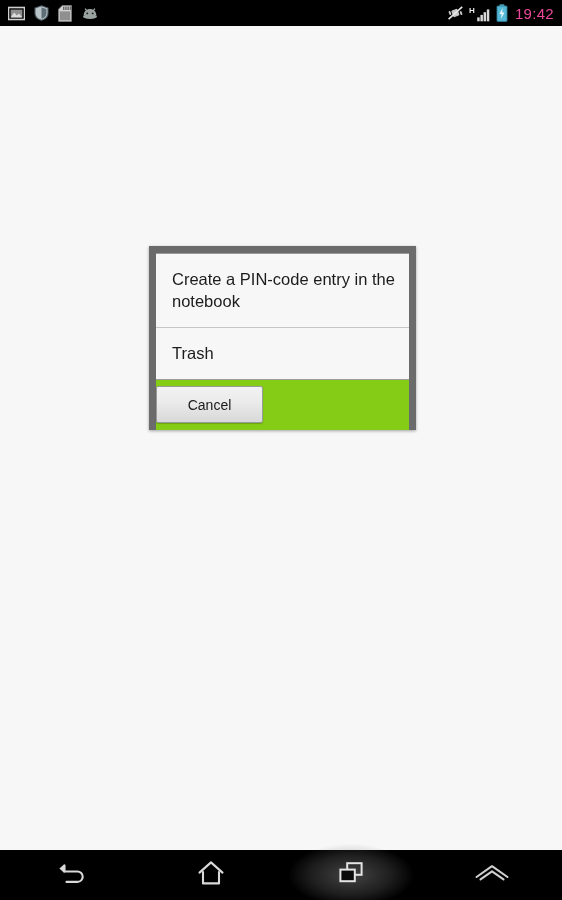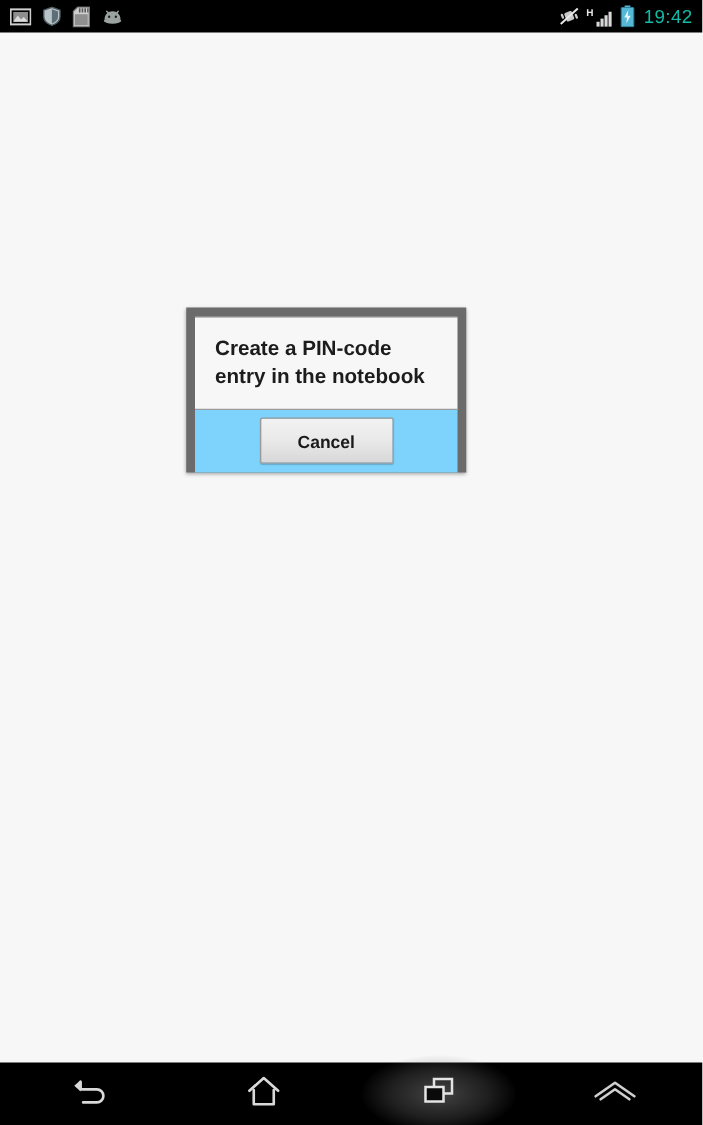--- a/index.html
+++ b/index.html
@@ -36,39 +36,38 @@
   #status-right {
     display: flex;
     align-items: center;
     gap: 5px;
   }
   .sb-icon {
     display: block;
     line-height: 0;
   }
   #clock {
-    color: #14b8a6;
+    color: #ec4899;
     font-size: 15px;
     letter-spacing: 0.3px;
     font-family: "Liberation Sans", sans-serif;
     padding-left: 2px;
     padding-right: 2px;
   }
 
   
   #dialog {
     position: absolute;
     left: 149px;
     top: 246px;
-    width: 224px;
+    width: 267px;
     background: #6b6b6b;
     box-sizing: border-box;
     padding: 7px 7px 0 7px;
     box-shadow: 0 1px 3px rgba(0,0,0,0.35);
-    font-weight: bold;
   }
   #menu-list {
     background: #f7f7f7;
     border-top: 1px solid #9b9b9b;
   }
   .menu-item {
     box-sizing: border-box;
     width: 100%;
     min-height: 52px;
     padding: 14px 14px 14px 16px;
@@ -79,24 +78,23 @@
     line-height: 1.35;
     background: #f7f7f7;
     border-bottom: 1px solid #c6c6c6;
     cursor: default;
   }
   .menu-item:last-child {
     border-bottom: 1px solid #9b9b9b;
   }
   #dialog-footer {
     height: 50px;
-    background: #7dd3fc;
-    display: flex;
-    align-items: center;
-    justify-content: center;
+    background: #84cc16;
+    display: flex;
+    align-items: center;
   }
   #cancel-button {
     width: 105px;
     height: 35px;
     background: linear-gradient(to bottom, #f2f2f2 0%, #eaeaea 45%, #d8d8d8 100%);
     border: 1px solid #9a9a9a;
     border-radius: 2px;
     font-size: 14px;
     color: #1a1a1a;
     font-family: "Liberation Sans", sans-serif;
@@ -230,20 +228,23 @@
   <div id="menu-list">
 
     <div class="menu-item">
       <span>Create a PIN-code entry in the notebook</span>
     </div>
 
 
 
 
 
+    <div class="menu-item">
+      <span>Trash</span>
+    </div>
 
   </div>
 
   <div id="dialog-footer">
     <div id="cancel-button">
       <span>Cancel</span>
     </div>
   </div>
 
 </div>

